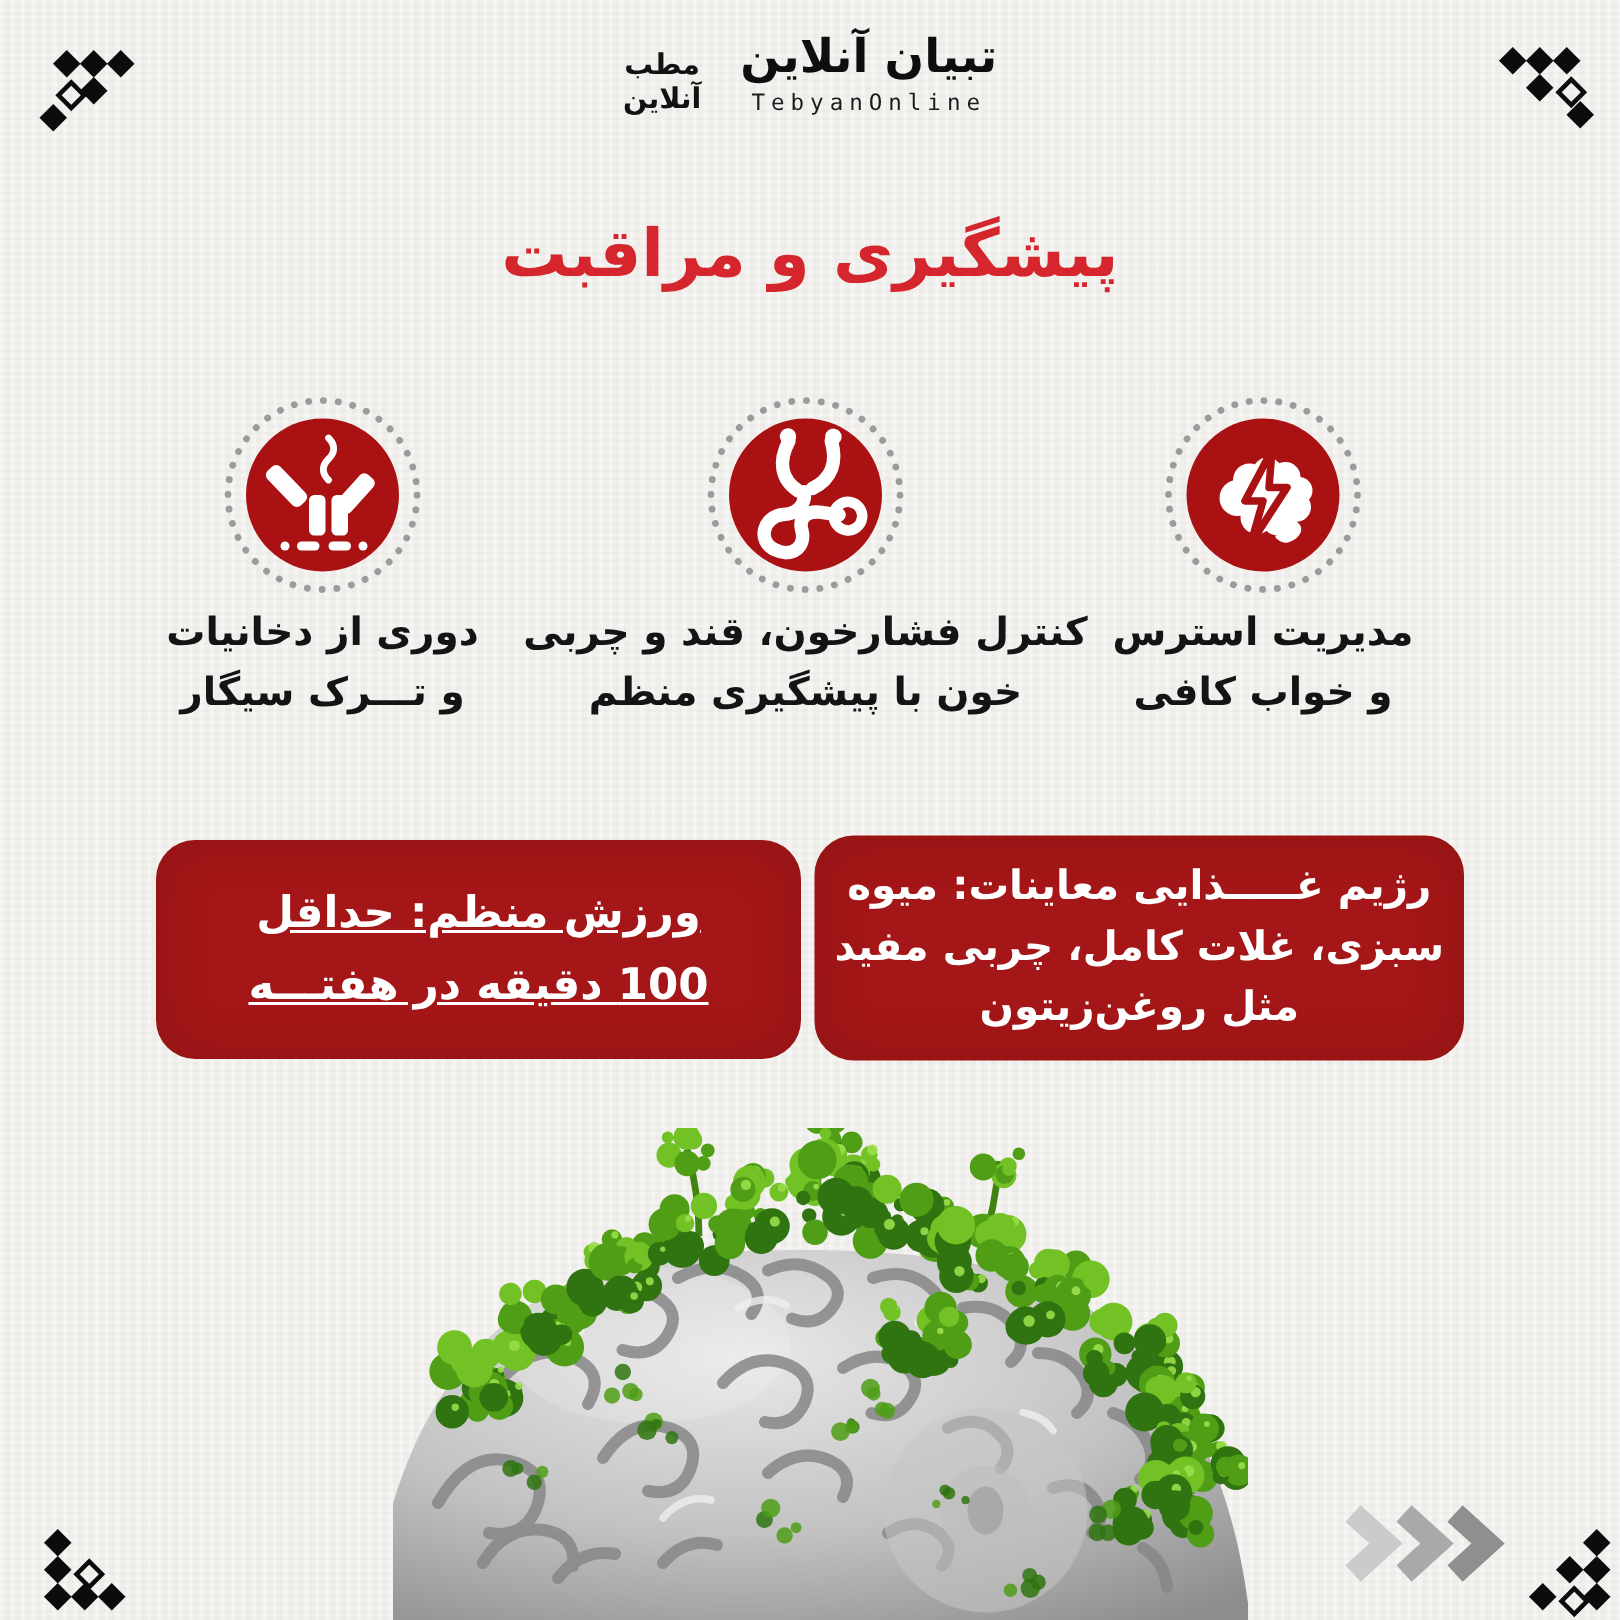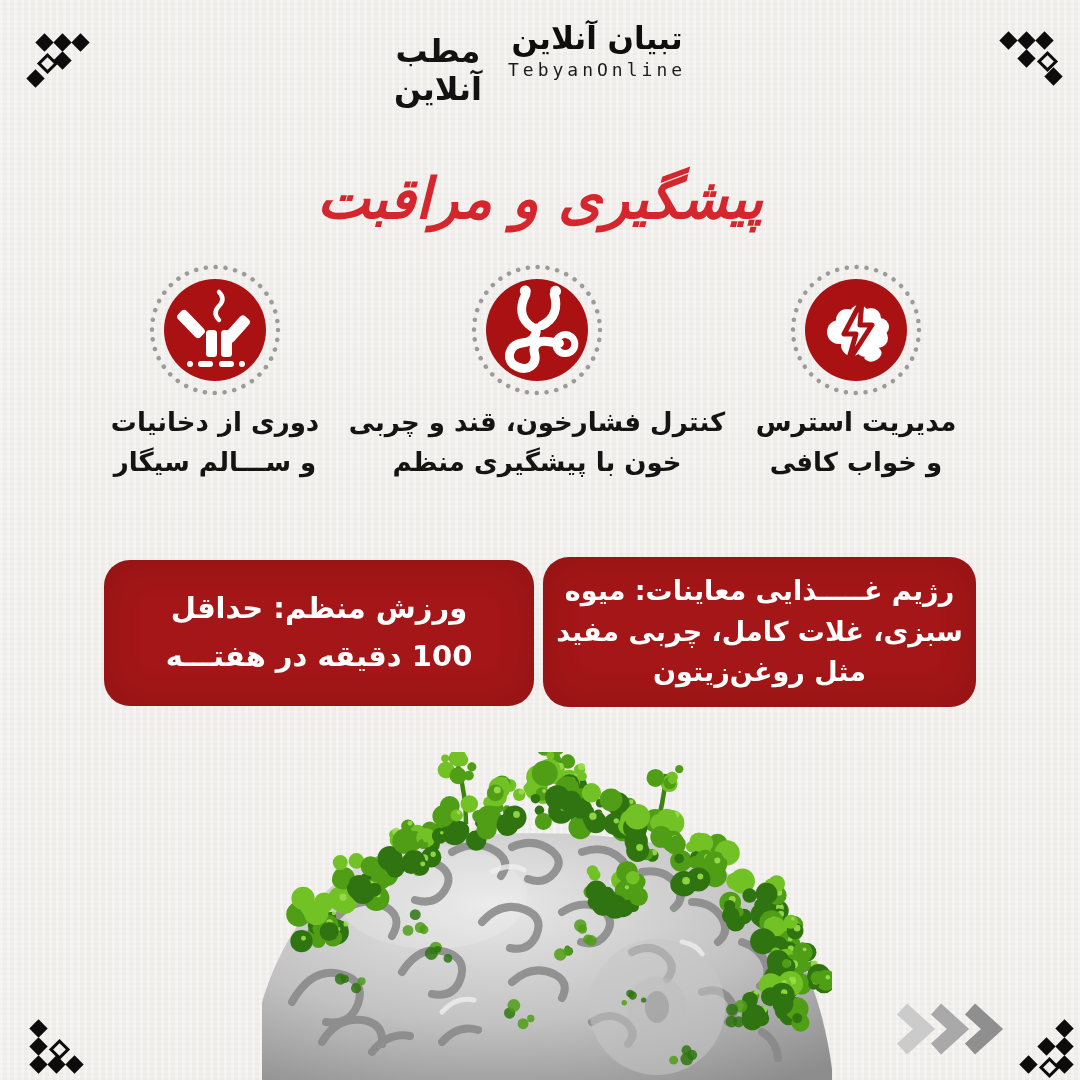--- a/index.html
+++ b/index.html
@@ -4,35 +4,35 @@
 <style>
   html,body{margin:0;padding:0;background:#e9e8e5;}
   .canvas{position:relative;width:1080px;height:1080px;overflow:hidden;
     background:#f1efec;
     background-image:repeating-linear-gradient(0deg, rgba(0,0,0,.015) 0 2px, transparent 2px 5px),
                      repeating-linear-gradient(90deg, rgba(255,255,255,.35) 0 3px, transparent 3px 7px);
     font-family:"DejaVu Sans", sans-serif; color:#151515;}
   
   .logo-row{position:absolute;top:22px;left:0;right:0;display:flex;justify-content:center;align-items:flex-start;gap:26px;}
   .matab{text-align:center;margin-top:10px;direction:rtl;}
-  .matab div{font-size:32px;font-weight:bold;line-height:1.2;color:#121212;}
+  .matab div{font-size:19px;font-weight:bold;line-height:1.2;color:#121212;}
   .tebyan{text-align:center;direction:rtl;}
   .tebyan .fa{font-size:31px;font-weight:bold;line-height:1.05;color:#0e0e0e;}
-  .tebyan .en{font-family:"DejaVu Sans Mono", monospace;font-size:18px;letter-spacing:4px;margin-top:4px;color:#1c1c1c;direction:ltr;}
+  .tebyan .en{font-family:"DejaVu Sans Mono", monospace;font-size:15px;letter-spacing:4px;margin-top:4px;color:#1c1c1c;direction:ltr;}
   
-  .title{position:absolute;top:166px;left:0;width:100%;text-align:center;font-size:56px;font-weight:bold;color:#d4262c;direction:rtl;font-style:italic;}
+  .title{position:absolute;top:144px;left:0;width:100%;text-align:center;font-size:44px;font-weight:bold;color:#d4262c;direction:rtl;}
   
   .tip{position:absolute;top:264px;width:360px;display:flex;flex-direction:column;align-items:center;}
-  .tip-right{left:676px;} .tip-mid{left:357px;} .tip-left{left:35px;}
+  .tip-right{left:662px;} .tip-mid{left:357px;} .tip-left{left:35px;}
   .tip-text{margin-top:6px;text-align:center;direction:rtl;font-weight:bold;font-size:26px;line-height:1.55;color:#141414;white-space:nowrap;}
   
   .redbox{position:absolute;background:#a41617;border-radius:26px;color:#fff;display:flex;flex-direction:column;
     justify-content:center;text-align:center;direction:rtl;font-weight:bold;box-shadow:inset 0 0 40px rgba(0,0,0,.12);}
   .box-diet{left:543px;top:557px;width:433px;height:150px;font-size:27px;line-height:1.5;}
-  .box-exercise{left:104px;top:560px;width:430px;height:146px;font-size:29px;line-height:1.65;}
+  .box-exercise{left:104px;top:560px;width:430px;height:146px;font-size:29px;line-height:1.65;text-decoration:underline;}
   .redbox div{white-space:nowrap;}
   
   .brain-wrap{position:absolute;left:262px;top:752px;width:570px;height:328px;}
   
   .motif{position:absolute;}
   .dmnd{position:absolute;width:13px;height:13px;background:#0c0c0c;transform:rotate(45deg);}
   .dmnd.hollow{background:transparent;border:3px solid #0c0c0c;width:9px;height:9px;}
   
   .chevrons{position:absolute;left:892px;top:1001px;}
 </style>
@@ -145,21 +145,21 @@
           <circle cx="25" cy="84" r="3"></circle>
           <rect x="33" y="81" width="15" height="6" rx="3"></rect>
           <rect x="54" y="81" width="15" height="6" rx="3"></rect>
           <circle cx="77" cy="84" r="3"></circle>
         </g>
         <path d="M54 12 q7 7 0 14 q-7 7 0 14" stroke="#ffffff" stroke-width="4.5" fill="none" stroke-linecap="round"></path>
       </g>
     </svg>
     <div class="tip-text">
       <div>دوری از دخانیات</div>
-      <div>و ســـالم سیگار</div>
+      <div>و تـــرک سیگار</div>
     </div>
   </div>
 
   <div class="redbox box-diet">
     <div>رژیم غـــــذایی معاینات: میوه</div>
     <div>سبزی، غلات کامل، چربی مفید</div>
     <div>مثل روغن‌زیتون</div>
   </div>
   <div class="redbox box-exercise">
     <div>ورزش منظم: حداقل</div>

